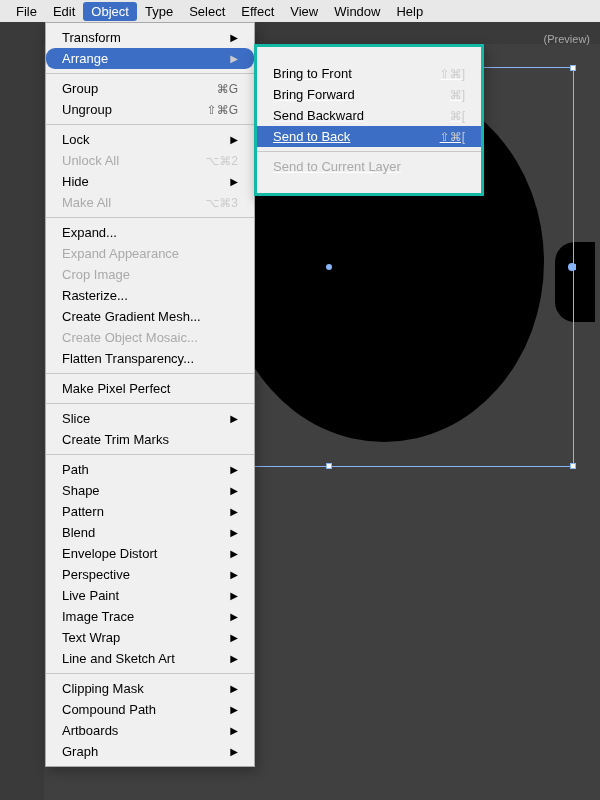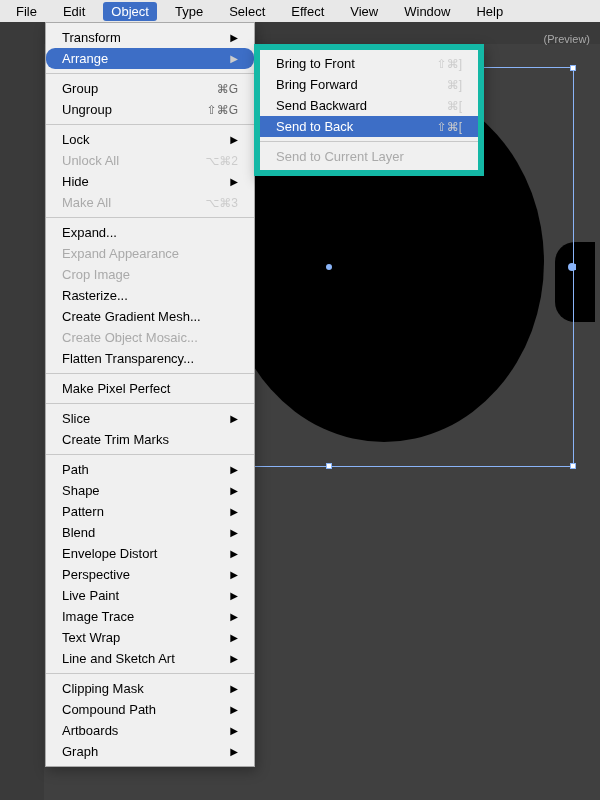--- a/index.html
+++ b/index.html
@@ -13,21 +13,21 @@
       position: relative;
     }
 
     
     .menubar {
       background: #e8e8e8;
       height: 22px;
       display: flex;
       align-items: center;
       padding: 0 8px;
-      gap: 10px;
+      gap: 0;
       position: relative;
       z-index: 100;
     }
     .menubar-item {
       padding: 2px 8px;
       cursor: pointer;
       border-radius: 3px;
       font-size: 13px;
       color: #000;
     }
@@ -165,25 +165,26 @@
     .menu-item-label {
       flex: 1;
     }
 
     
     .submenu {
       position: absolute;
       top: -4px;
       left: 100%;
       background: #f0f0f0;
-      border: 6px solid #14b8a6;
+      border: 3px solid #14b8a6;
       box-shadow: 2px 4px 12px rgba(0,0,0,0.3);
       min-width: 230px;
-      padding: 3px 0;
+      padding: 16px 0;
       z-index: 300;
+      text-decoration: underline;
     }
 
     .submenu .menu-item.active-row {
       background: #3d6ec6;
       color: #fff;
     }
     .submenu .menu-item.active-row .shortcut {
       color: #ccc;
     }
     .submenu .menu-item.disabled {

